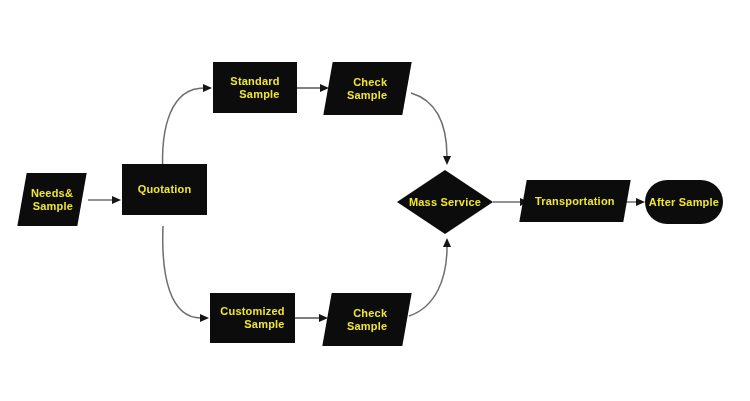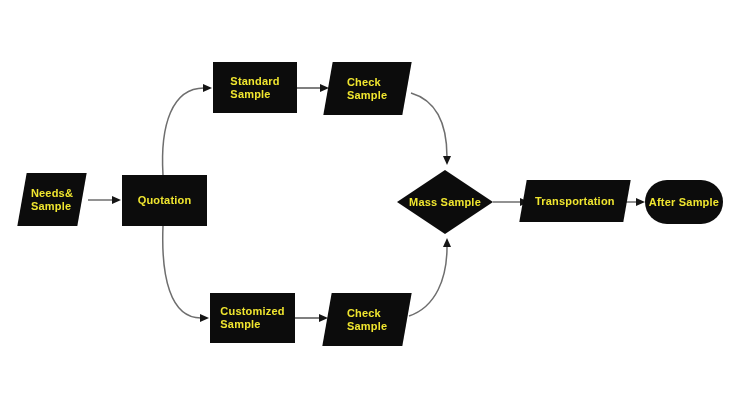--- a/index.html
+++ b/index.html
@@ -22,37 +22,37 @@
     position:absolute;
     background:#0c0c0c;
     display:flex;align-items:center;justify-content:center;
     box-sizing:border-box;
   }
   .label{
     color:#f0e62f;
     font-size:11px;
     font-weight:bold;
     line-height:13px;
-    text-align:left;
+    text-align:right;
     white-space:pre-line;
     letter-spacing:0.2px;
   }
   
   .rect{}
   .para{ transform:skewX(-10deg); }
   .para .label{ transform:skewX(10deg); }
   .diamond{
     background:#0c0c0c;
     clip-path:polygon(50% 0, 100% 50%, 50% 100%, 0 50%);
   }
   .stadium{ border-radius:22px; }
 
   
   #n-needs        { left:22px;  top:173px; width:60px;  height:53px; }
-  #n-quotation    { left:122px; top:175px; width:85px;  height:51px; }
+  #n-quotation    { left:122px; top:164px; width:85px;  height:51px; }
   #n-standard     { left:213px; top:62px;  width:84px;  height:51px; }
   #n-check-top    { left:328px; top:62px;  width:79px;  height:53px; }
   #n-customized   { left:210px; top:293px; width:85px;  height:50px; }
   #n-check-bottom { left:327px; top:293px; width:80px;  height:53px; }
   #n-mass         { left:397px; top:170px; width:96px;  height:64px; }
   #n-transport    { left:523px; top:180px; width:104px; height:42px; }
   #n-after        { left:645px; top:180px; width:78px;  height:44px; }
 </style>
 </head>
 <body>
@@ -112,21 +112,21 @@
     <span class="label">Customized
 Sample</span>
   </div>
 
   <div class="node para" id="n-check-bottom">
     <span class="label">Check
 Sample</span>
   </div>
 
   <div class="node diamond" id="n-mass">
-    <span class="label">Mass Sample</span>
+    <span class="label">Mass Service</span>
   </div>
 
   <div class="node para" id="n-transport">
     <span class="label">Transportation</span>
   </div>
 
   <div class="node stadium" id="n-after">
     <span class="label">After Sample</span>
   </div>
 

